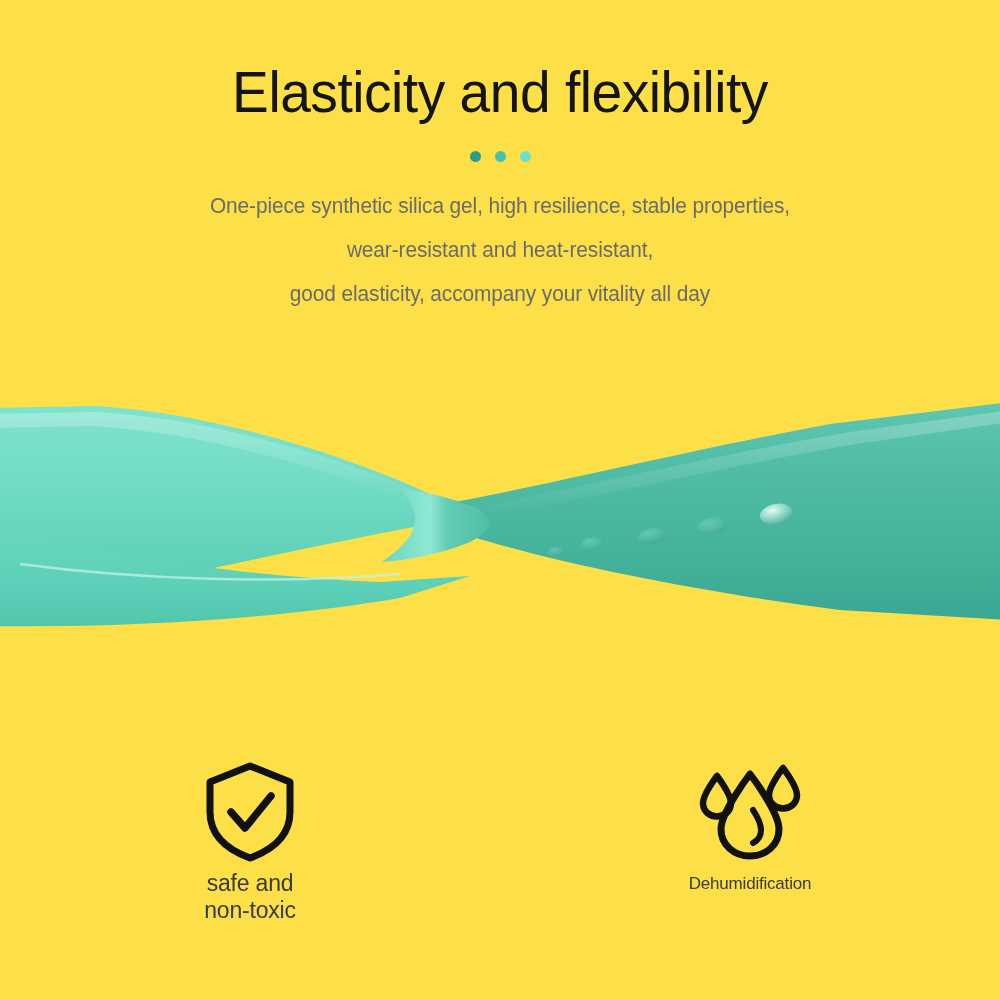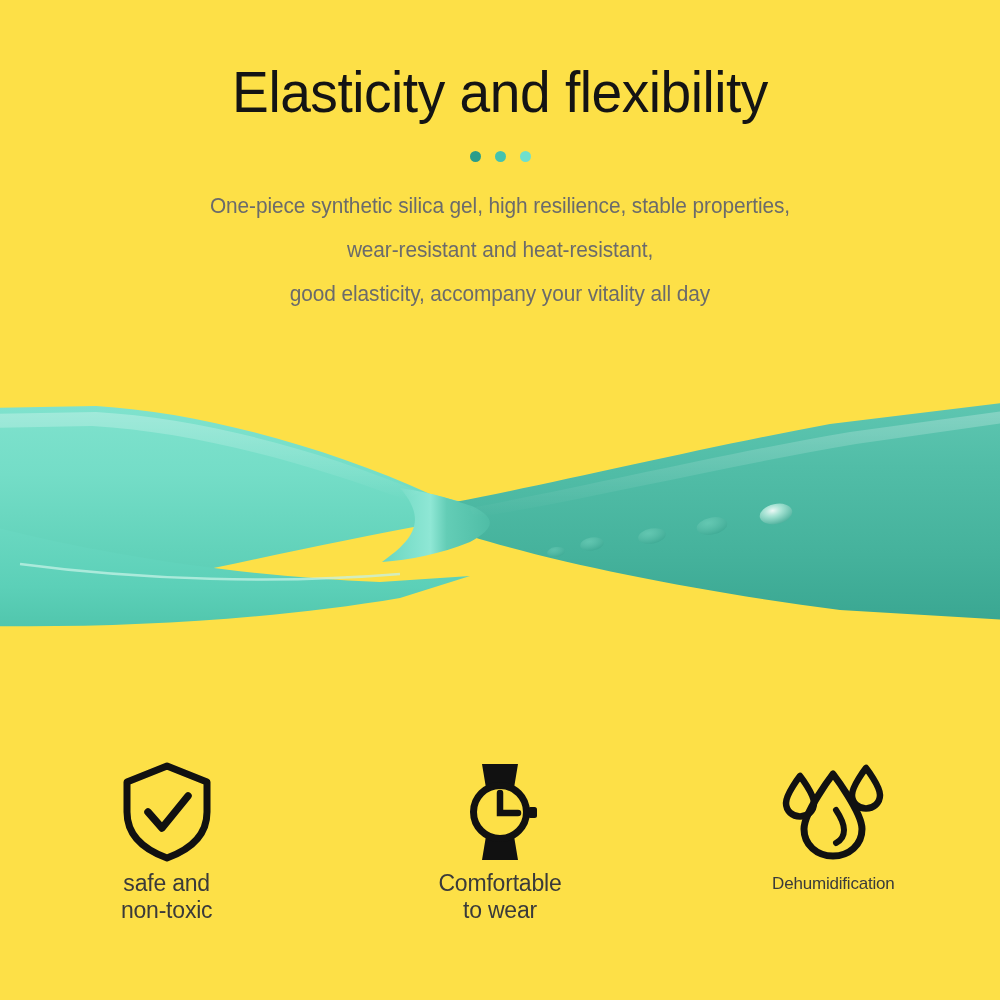--- a/index.html
+++ b/index.html
@@ -224,42 +224,20 @@
           <path d="M48 6 L88 22 V52 C88 76 70 90 48 98 C26 90 8 76 8 52 V22 Z" fill="none" stroke="#111111" stroke-width="7" stroke-linejoin="round" stroke-linecap="round"></path>
           <path d="M29 52 L43 68 L69 36" fill="none" stroke="#111111" stroke-width="7.5" stroke-linecap="round" stroke-linejoin="round"></path>
         </svg>
       </div>
       <div class="feature-caption" style="color: rgb(58, 58, 58);">
         <span class="cap-line">safe and</span>
         <span class="cap-line">non-toxic</span>
       </div>
     </div>
 
-    <div class="feature">
-      <div class="feature-icon">
-        <svg width="96" height="104" viewBox="0 0 96 104">
-
-          <path d="M30 4 L66 4 L62 28 C57 25 51 23.5 48 23.5
-                   C45 23.5 39 25 34 28 Z" fill="#111111"></path>
-
-          <path d="M34 76 C39 79 45 80.5 48 80.5
-                   C51 80.5 57 79 62 76 L66 100 L30 100 Z" fill="#111111"></path>
-
-          <circle cx="48" cy="52" r="26.5" fill="none" stroke="#111111" stroke-width="7"></circle>
-
-          <rect x="76" y="47" width="9" height="11" rx="2.5" fill="#111111"></rect>
-
-          <path d="M48 33 V53 H66" fill="none" stroke="#111111" stroke-width="6.5" stroke-linecap="round" stroke-linejoin="miter"></path>
-        </svg>
-      </div>
-      <div class="feature-caption" style="color: rgb(58, 58, 58);">
-        <span class="cap-line">Comfortable</span>
-        <span class="cap-line">to wear</span>
-      </div>
-    </div>
 
     <div class="feature">
       <div class="feature-icon">
         <svg width="110" height="104" viewBox="0 0 110 104">
 
           <path d="M22 16 C22 16 8 34 8 43 C8 51 14.5 56.5 22 56.5
                    C29.5 56.5 36 51 36 43 C36 34 22 16 22 16 Z" fill="none" stroke="#111111" stroke-width="6.5" stroke-linejoin="round"></path>
 
           <path d="M88 8 C88 8 74 26 74 35 C74 43 80.5 48.5 88 48.5
                    C95.5 48.5 102 43 102 35 C102 26 88 8 88 8 Z" fill="none" stroke="#111111" stroke-width="6.5" stroke-linejoin="round"></path>

